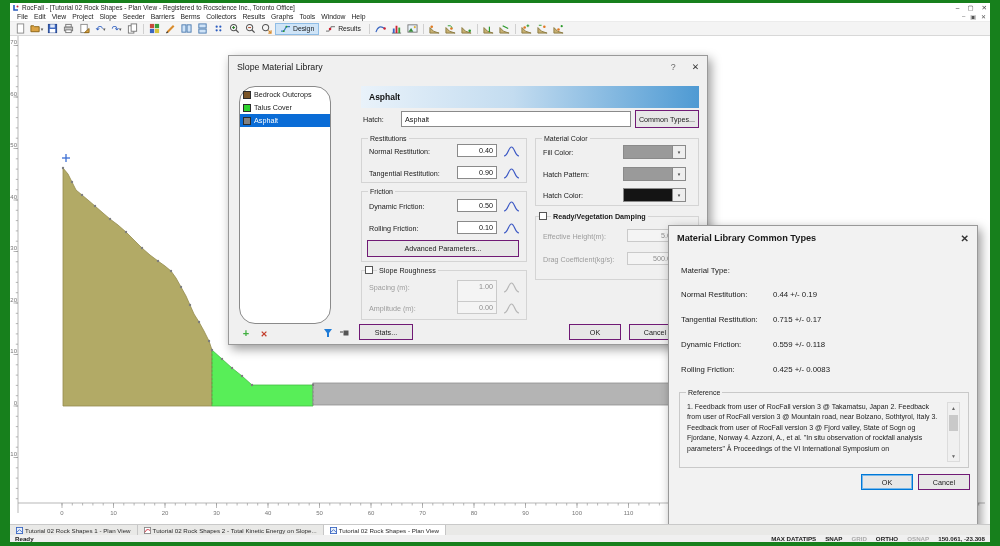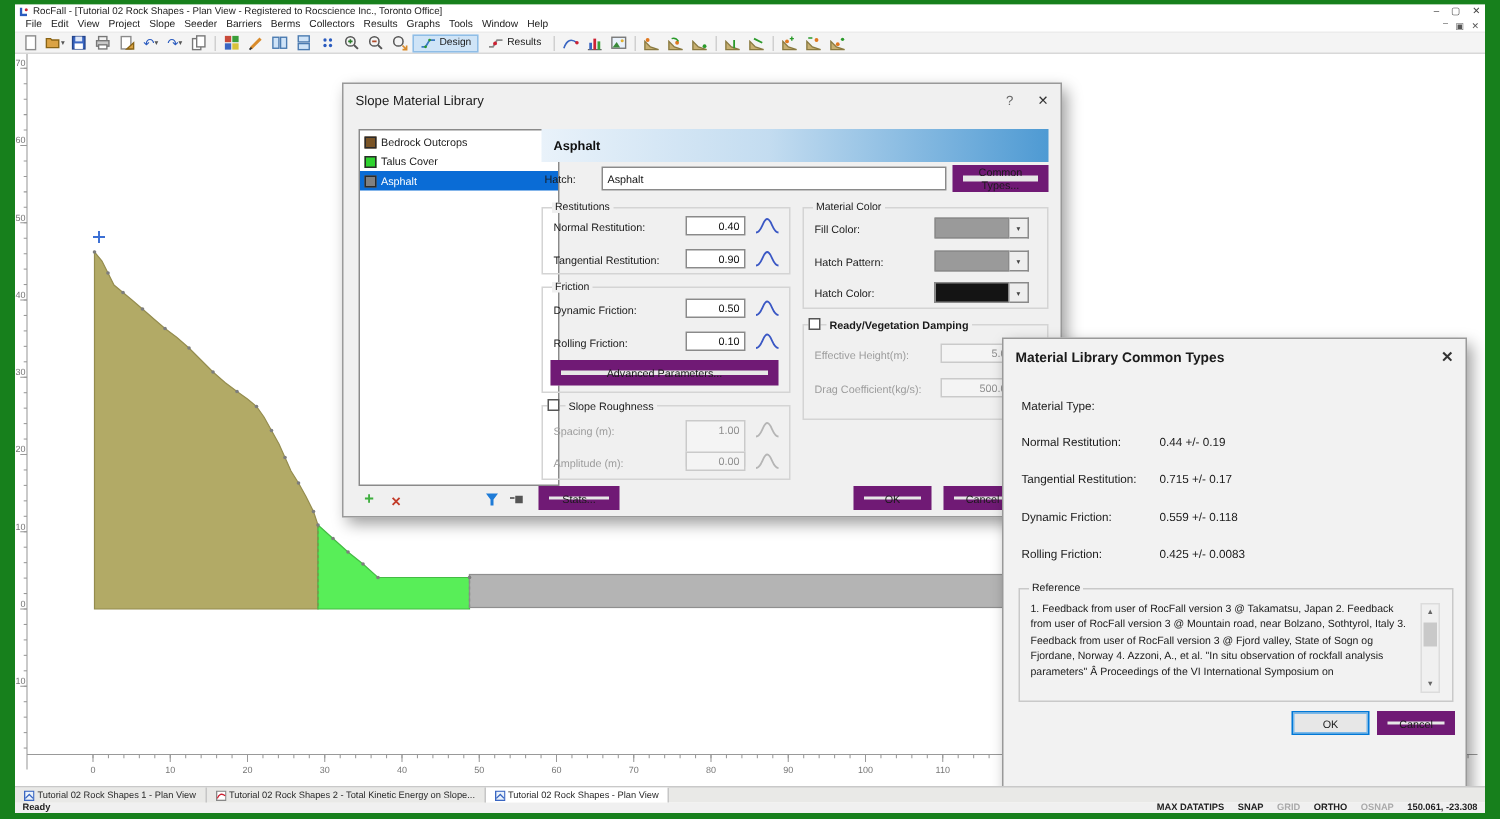--- a/index.html
+++ b/index.html
@@ -38,21 +38,21 @@
   .dialog { position:absolute; background:#f0f0f0; border:1px solid #999; box-shadow:3px 4px 10px rgba(0,0,0,.4); }
   .dlg-title { display:flex; align-items:center; padding:0 8px; color:#1a1a1a; }
   .dlg-x { margin-left:auto; color:#333; }
   .leg { position:absolute; top:-4px; left:6px; background:#f0f0f0; padding:0 2px; font-size:7px; color:#1a1a1a; white-space:nowrap; }
   .g { position:absolute; border:1px solid #d4d4d4; }
   .lbl { position:absolute; font-size:7.2px; color:#1a1a1a; white-space:nowrap; }
   .lbl.dis { color:#9c9c9c; }
   .inp { position:absolute; background:#fff; border:1px solid #8a8a8a; font-size:7.2px; color:#111; text-align:right; padding:1px 3px 0 0; }
   .inp.left { text-align:left; padding-left:3px; }
   .inp.dis { background:#f4f4f4; border-color:#cacaca; color:#8f8f8f; }
-  .btn { position:absolute; background:#e7e7e7; border:7px solid #701a75; font-size:7.2px; color:#1a1a1a; text-align:center; display:flex; align-items:center; justify-content:center; }
+  .btn { position:absolute; background:#e7e7e7; border:1px solid #701a75; font-size:7.2px; color:#1a1a1a; text-align:center; display:flex; align-items:center; justify-content:center; }
   .btn.focused { border:1px solid #0078d7; box-shadow:inset 0 0 0 1px #79b8ea; }
   .curve { position:absolute; width:17px; height:13px; }
   .chk { position:absolute; width:8px; height:8px; background:#fff; border:1px solid #555; }
   .list { position:absolute; background:#fff; border:1px solid #8a8a8a; padding-top:1px; }
   .li { height:13px; display:flex; align-items:center; gap:3px; padding:0 3px; font-size:7.2px; color:#1a1a1a; }
   .li.sel { background:#0a6cd6; color:#fff; }
   .sw { width:8px; height:8px; border:1px solid #2b2b2b; flex:0 0 auto; }
   .ltool { position:absolute; width:14px; height:12px; display:flex; align-items:center; justify-content:center; }
   .cdd { position:absolute; display:flex; height:14px; }
   .cdd .swl { width:50px; border:1px solid #8a8a8a; }
@@ -548,21 +548,21 @@
           </g>
     </svg>
 
     <div class="dialog" style="left:218px; top:19px; width:480px; height:290px; z-index:5;">
       <div class="dlg-title" style="height:22px; font-size:8.8px;text-align:right;">
         <span>Slope Material Library</span>
         <span class="dlg-x" style="margin-left:auto; margin-right:16px; color:#666;">?</span>
         <span style="color:#333;">✕</span>
       </div>
 
-      <div class="list" style="left:10px; top:30px; width:134px; height:238px;">
+      <div class="list" style="left:10px; top:30px; width:92px; height:238px;border-radius:16px;">
         <div class="li">
           <span class="sw" style="background:#7a5426;"></span>
           <span>Bedrock Outcrops</span>
         </div>
         <div class="li">
           <span class="sw" style="background:#2ed32e;"></span>
           <span>Talus Cover</span>
         </div>
         <div class="li sel">
           <span class="sw" style="background:#808080;"></span>

